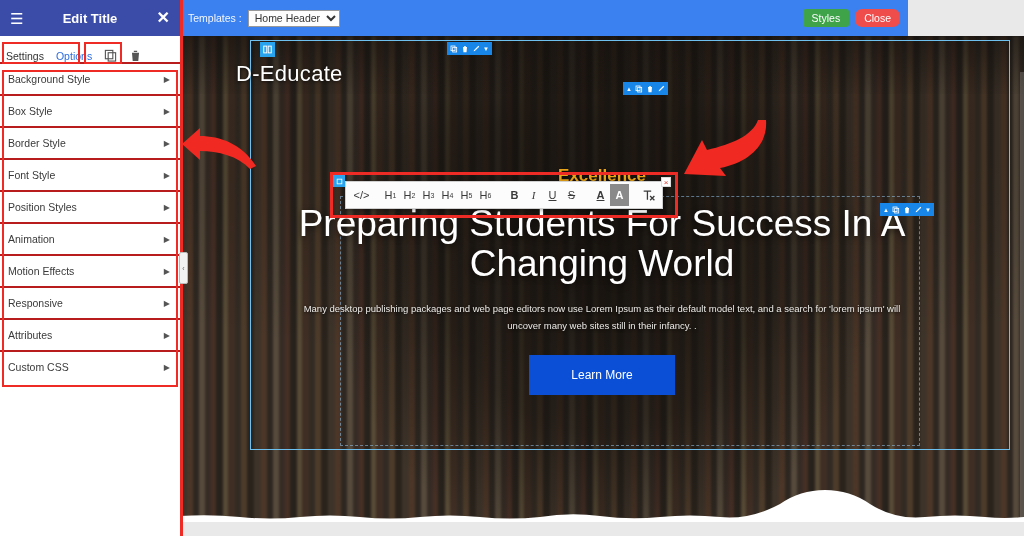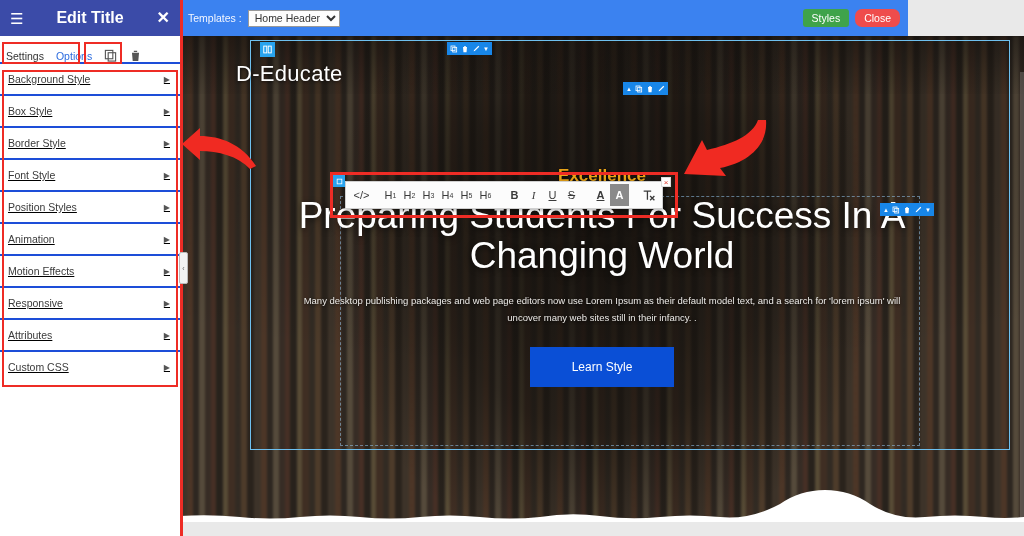--- a/index.html
+++ b/index.html
@@ -14,41 +14,41 @@
   #left-panel {
     position: absolute; left: 0; top: 0; width: 180px; height: 536px;
     background: #fff; z-index: 40;
   }
   #panel-header {
     height: 36px; background: #3b4ba8; color: #fff;
     display: flex; align-items: center; padding: 0 10px;
   }
   #panel-header .ham { font-size: 15px; line-height: 1; letter-spacing: 0; }
   #panel-header .ptitle {
-    flex: 1; text-align: center; font-size: 16px; font-weight: bold;
+    flex: 1; text-align: center; font-size: 13px; font-weight: bold;
   }
   #panel-header .closex { font-size: 16px; font-weight: bold; line-height: 1; }
 
   #tabs-row {
     position: relative; height: 26px; display: flex; align-items: flex-end;
     padding: 0 6px; gap: 12px; background: #fff;
   }
   .tab-lbl { font-size: 10.5px; color: #333; }
   .tab-lbl.active-link { color: #2d6cdf; }
   #tabs-outline {
     position: absolute; left: 2px; top: 42px; width: 78px; height: 22px;
     border: 2px solid #ee2c25; z-index: 45; pointer-events: none;
   }
   .mini-ico { width: 13px; height: 13px; color: #555; }
   #icons-outline {
     position: absolute; left: 84px; top: 42px; width: 38px; height: 22px;
     border: 2px solid #ee2c25; z-index: 45; pointer-events: none;
   }
 
-  #menu-list { background: #1d4ed8; padding-top: 2px; text-decoration: underline; }
+  #menu-list { background: #b91c1c; padding-top: 2px; }
   .menu-item {
     height: 30px; background: #fff; display: flex; align-items: center;
     justify-content: space-between; padding: 0 10px 0 8px;
     margin-bottom: 2px; font-size: 10.5px; color: #3a3a3a;
   }
   .menu-item .car { font-size: 8px; color: #555; }
   #menu-outline {
     position: absolute; left: 2px; top: 70px; width: 176px; height: 317px;
     border: 2px solid #ee2c25; z-index: 45; pointer-events: none;
   }
@@ -150,21 +150,21 @@
   }
   #col-handle svg { width: 9px; height: 9px; }
 
   
   #hero {
     position: absolute; left: 0; top: 130px; width: 844px;
     text-align: center; padding: 0 30px;
   }
   #excellence {
     font-size: 17px; color: #e8a317; font-weight: bold;
-    text-shadow: 0 1px 3px rgba(0,0,0,.8); margin-bottom: 10px;
+    text-shadow: 0 1px 3px rgba(0,0,0,.8); margin-bottom: 18px;
   }
   #hero-title {
     font-size: 37px; line-height: 1.08; color: #fff; font-weight: normal;
     text-shadow: 0 2px 6px rgba(0,0,0,.6); max-width: 640px; margin: 0 auto;
   }
   #hero-sub {
     margin: 16px auto 0; max-width: 600px; font-size: 9.5px; line-height: 1.85;
     color: #eceae7; text-shadow: 0 1px 3px rgba(0,0,0,.75);
   }
   #learn-more {
@@ -281,21 +281,21 @@
       <svg viewBox="0 0 12 12" fill="#fff">
           <path d="M9.5 1.2l1.3 1.3-6.6 6.6-1.7.4.4-1.7z"></path>
         </svg>
       <span class="cr">▼</span>
     </div>
 
     <div id="hero">
       <div id="excellence">Excellence</div>
       <div id="hero-title">Preparing Students For Success In A Changing World</div>
       <div id="hero-sub">Many desktop publishing packages and web page editors now use Lorem Ipsum as their default model text, and a search for 'lorem ipsum' will uncover many web sites still in their infancy. .</div>
-      <button id="learn-more">Learn Style</button>
+      <button id="learn-more">Learn More</button>
     </div>
 
     <svg id="scallop" viewBox="0 0 844 46" preserveAspectRatio="none">
       <path fill="#ffffff" d="M0,46 L0,40
         Q30,38 60,41 Q90,44 120,41 Q150,38 180,41 Q210,44 240,41
         Q270,38 300,41 Q330,44 360,41 Q390,36 420,40
         Q450,44 480,41 Q510,38 540,41
         Q570,44 600,28 Q620,14 645,14 Q670,14 690,28 Q715,44 745,41
         Q775,38 805,41 Q825,43 844,41 L844,46 Z"></path>
     </svg>

